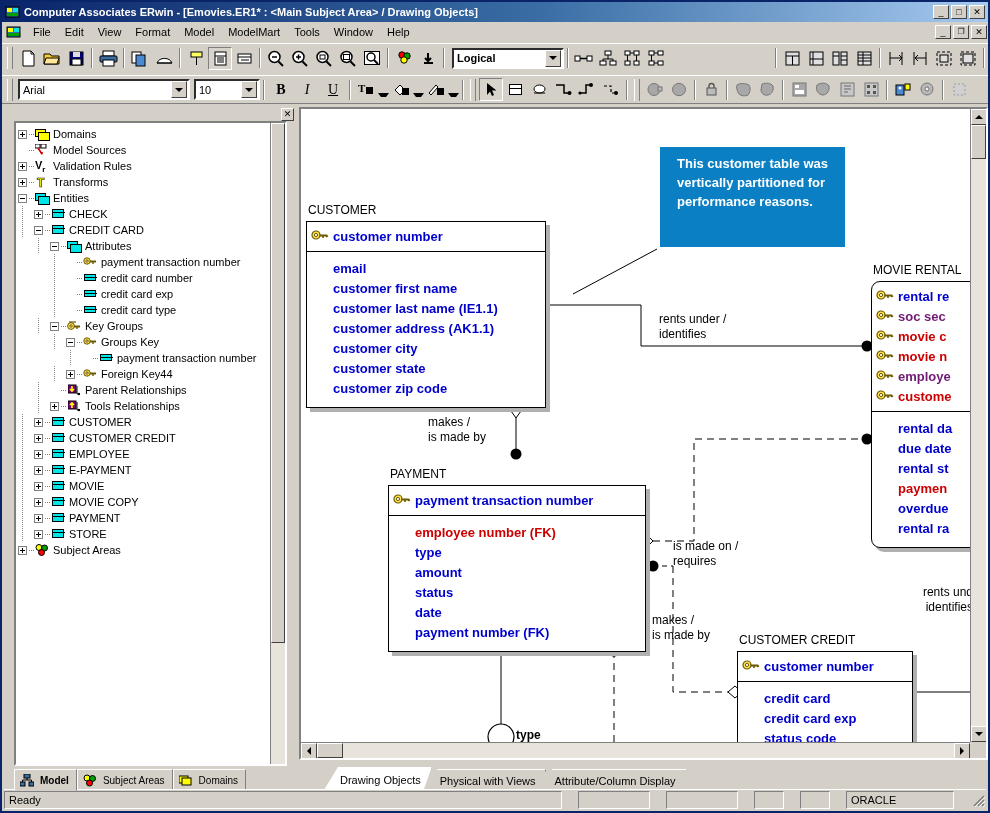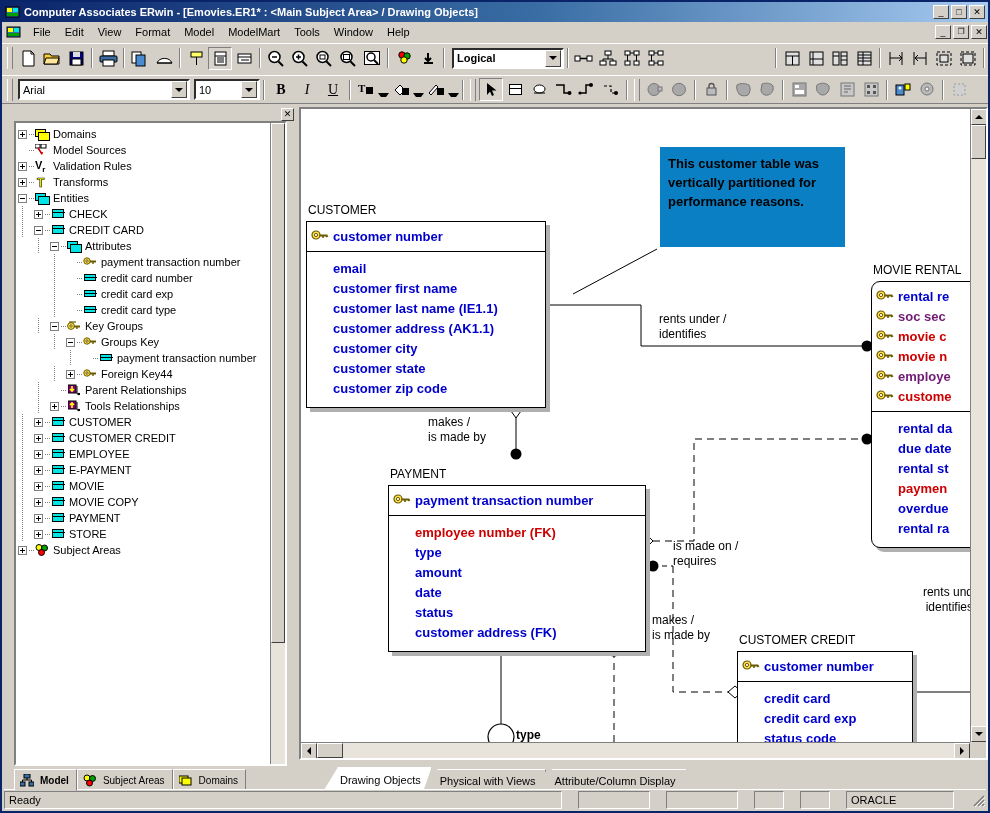--- a/index.html
+++ b/index.html
@@ -226,23 +226,23 @@
   .attr { display: flex; align-items: center; height: 20px; white-space: nowrap;
     font-size: 13px; font-weight: bold; }
   .attr .kico { width: 20px; flex: 0 0 20px; height: 14px; position: relative; }
   .attr .atext { padding-left: 2px; }
   .c-blue { color: #0000cc; }
   .c-red  { color: #cc0000; }
   .c-green{ color: #701a75; }
 
   
   #note {
-    position: absolute; background: #0b7fc4; color: #000000;
+    position: absolute; background: #0b7fc4; color: #ffffff;
     font-size: 13px; font-weight: bold; line-height: 19px;
-    padding: 7px 8px;
+    padding: 7px 17px;
   }
   
   .rlabel {
     position: absolute; font-size: 12px; color: #000; white-space: nowrap;
     line-height: 15px; background: transparent;
   }
   .rlabel.right { text-align: right; }
 
   
   #diagtabs {
@@ -1230,29 +1230,29 @@
             <div class="attr">
                 <span class="kico"></span>
                 <span class="atext c-blue">type</span>
               </div>
             <div class="attr">
                 <span class="kico"></span>
                 <span class="atext c-blue">amount</span>
               </div>
             <div class="attr">
                 <span class="kico"></span>
+                <span class="atext c-blue">status</span>
+              </div>
+            <div class="attr">
+                <span class="kico"></span>
                 <span class="atext c-blue">date</span>
               </div>
             <div class="attr">
                 <span class="kico"></span>
-                <span class="atext c-blue">status</span>
-              </div>
-            <div class="attr">
-                <span class="kico"></span>
-                <span class="atext c-blue">customer address (FK)</span>
+                <span class="atext c-blue">payment number (FK)</span>
               </div>
           </div>
         </div>
       </div>
 
       <div class="entity" id="ent-customer-credit" style="left:436px; top:542px; width:176px;">
         <div class="ent-title">CUSTOMER CREDIT</div>
         <div class="ent-body">
           <div class="ent-pk">
             <div class="attr">

